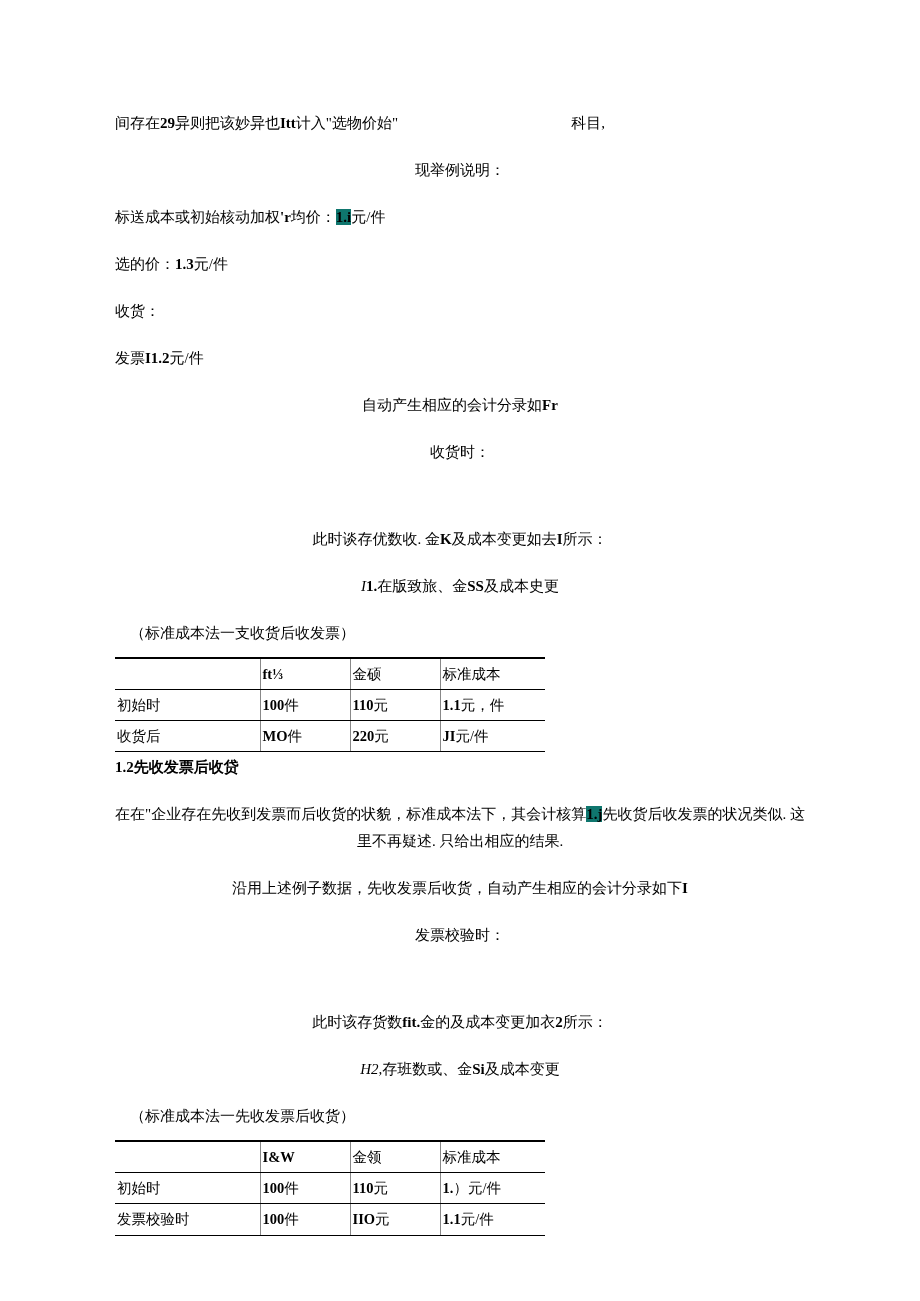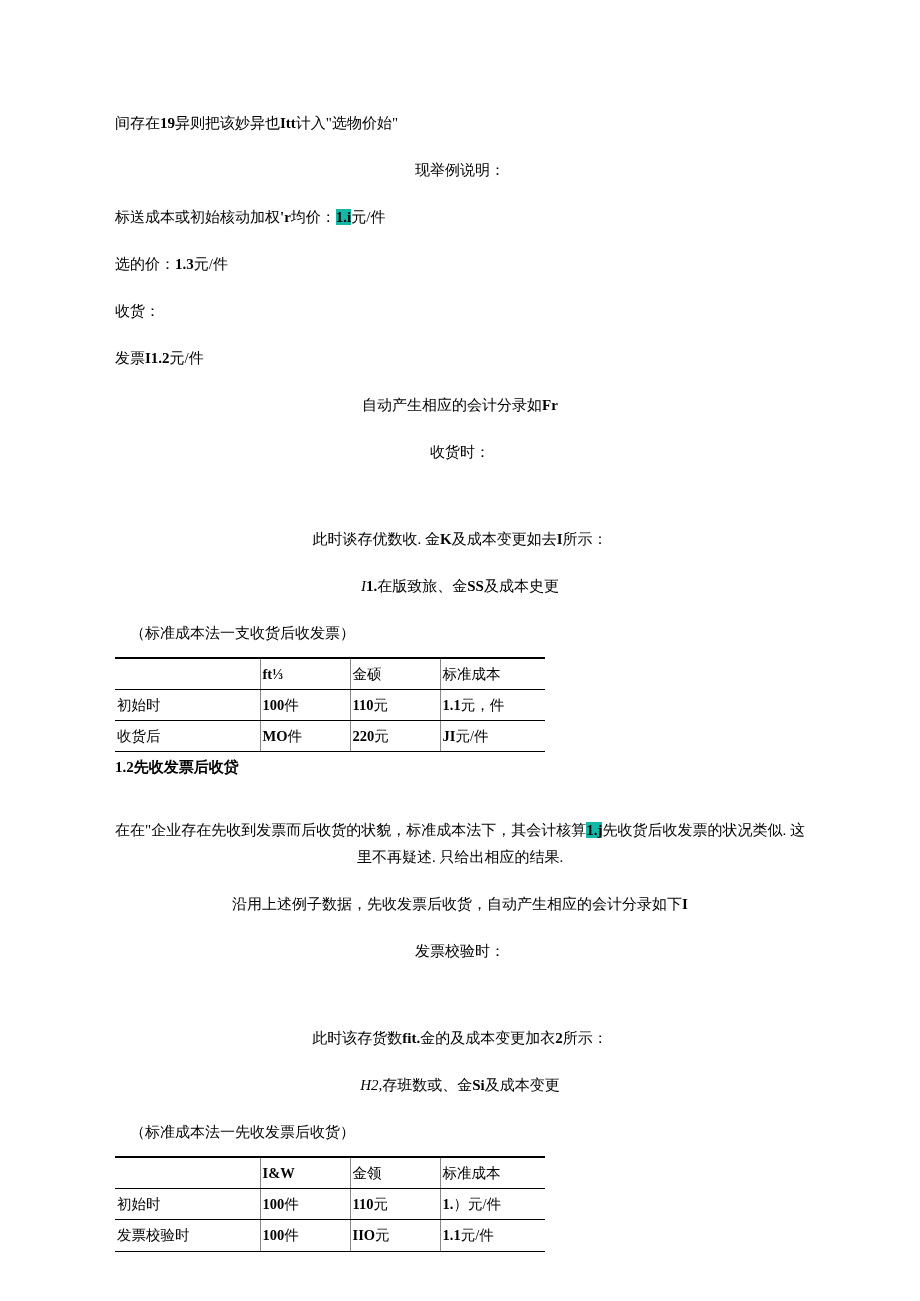--- a/index.html
+++ b/index.html
@@ -32,21 +32,21 @@
     .row-right-4 { padding-right: 150px; }
     .row-right-5 { padding-right: 150px; }
     .para {
       margin-bottom: 20px;
       text-align: center;
     }
     .bold {
       font-weight: bold;
     }
     .hl {
-      background-color: #14b8a6;
+      background-color: #0f766e;
       font-weight: bold;
     }
     .italic {
       font-style: italic;
     }
     table {
       border-collapse: collapse;
       margin-bottom: 4px;
       width: 430px;
     }
@@ -72,32 +72,33 @@
       width: 90px;
     }
     td:nth-child(3) {
       width: 90px;
     }
     td:nth-child(4) {
       width: 105px;
     }
     .after-table {
       margin-top: -2px;
-      margin-bottom: 36px;
+      margin-bottom: 20px;
       font-weight: bold;
     }
     .spacer-large { height: 40px; }
   </style>
 </head>
 <body>
 
 <div class="row">
   <div class="row-left">
-    <span>间存在</span><span class="bold">19</span><span>异则把该妙异也</span><span class="bold">Itt</span><span>计入"选物价始"</span>
-  </div>
+    <span>间存在</span><span class="bold">29</span><span>异则把该妙异也</span><span class="bold">Itt</span><span>计入"选物价始"</span>
+  </div>
+  <div class="row-right row-right-1">科目,</div>
 </div>
 
 <div class="para">现举例说明：</div>
 
 <div class="row">
   <div class="row-left">
     <span>标送成本或初始核动加权</span><span class="bold">'r</span><span>均价：</span><span class="hl">1.i</span><span>元/件</span>
   </div>
 </div>
 

